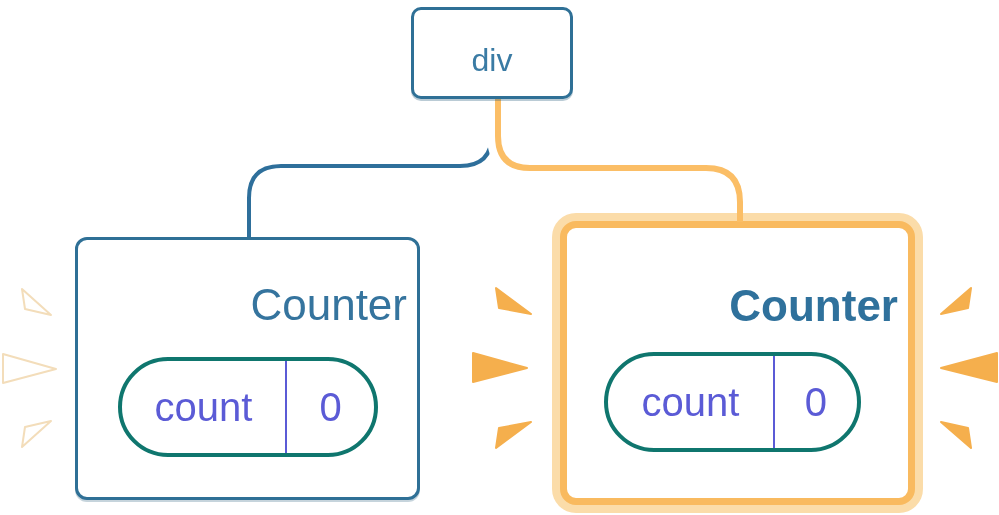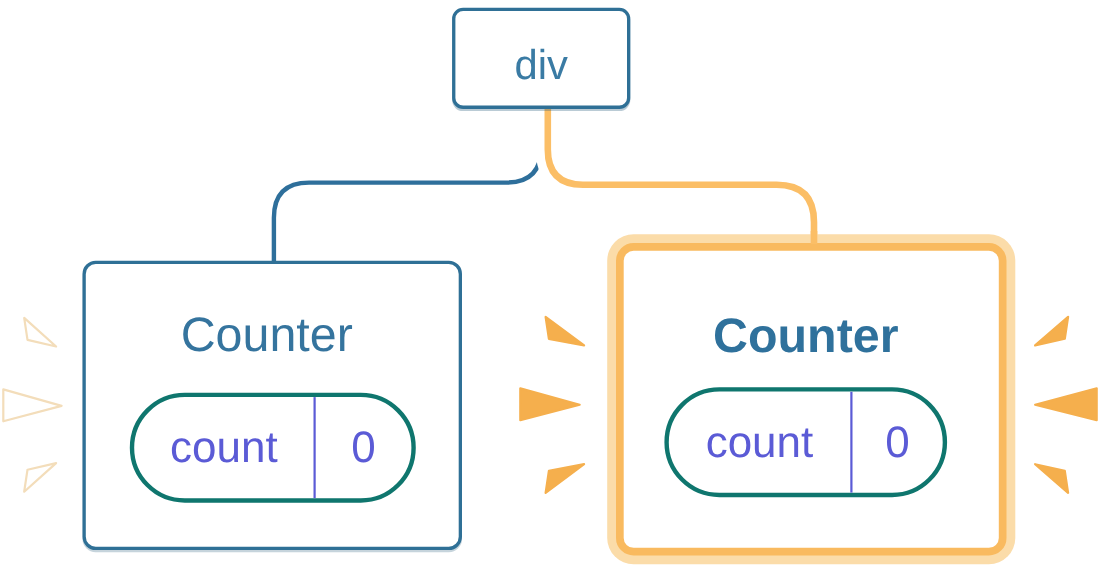--- a/index.html
+++ b/index.html
@@ -29,21 +29,21 @@
     box-sizing: border-box;
     background: #ffffff;
     border: 3px solid #2F7096;
     border-radius: 10px;
     box-shadow: 0 2px 0 rgba(26, 84, 115, 0.30);
     display: flex;
     align-items: center;
     justify-content: center;
   }
   .root-node .node-label {
-    font-size: 38px;
+    font-size: 32px;
     color: #3A7BA4;
     line-height: 1;
     margin-top: 14px;
   }
 
   
   .counter-card {
     position: absolute;
     box-sizing: border-box;
     background: #ffffff;
@@ -58,21 +58,21 @@
   .counter-card.highlighted {
     left: 560px; top: 221px;
     width: 355px; height: 284px;
     border: 7px solid #F9BA5F;
     border-radius: 16px;
     box-shadow: 0 0 0 8px #FBDCA9;
   }
   .card-title {
     position: absolute;
     left: 0; right: 10px;
-    text-align: center;
+    text-align: right;
     line-height: 1;
     font-size: 44px;
   }
   .plain .card-title {
     top: 43px;
     color: #35749E;
     font-weight: 400;
   }
   .highlighted .card-title {
     top: 56px;

